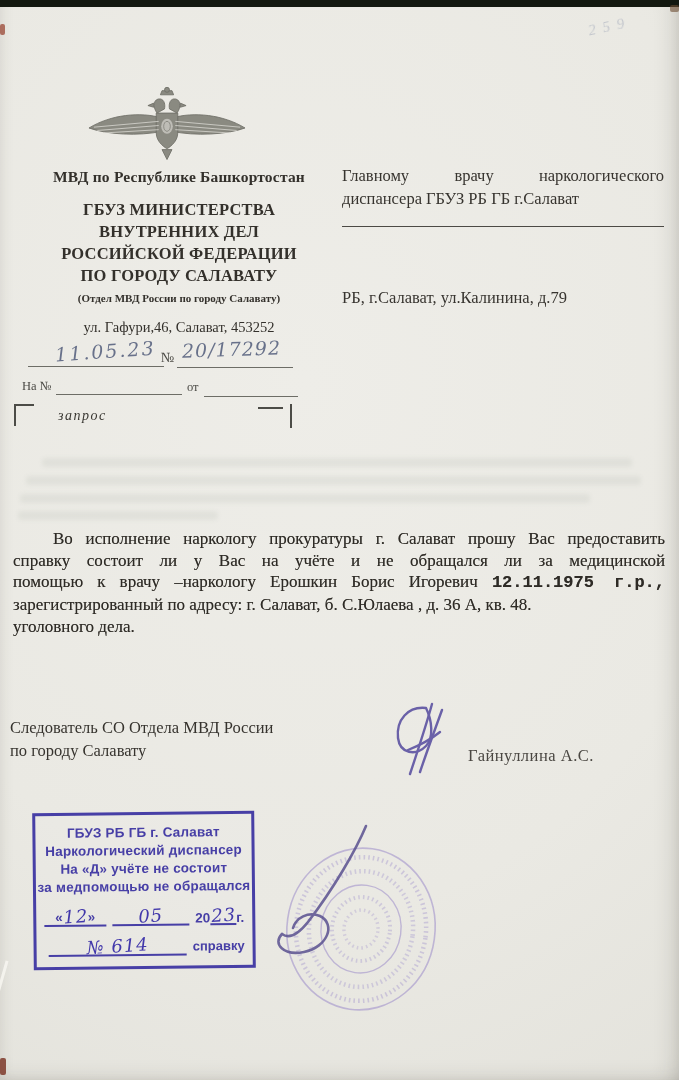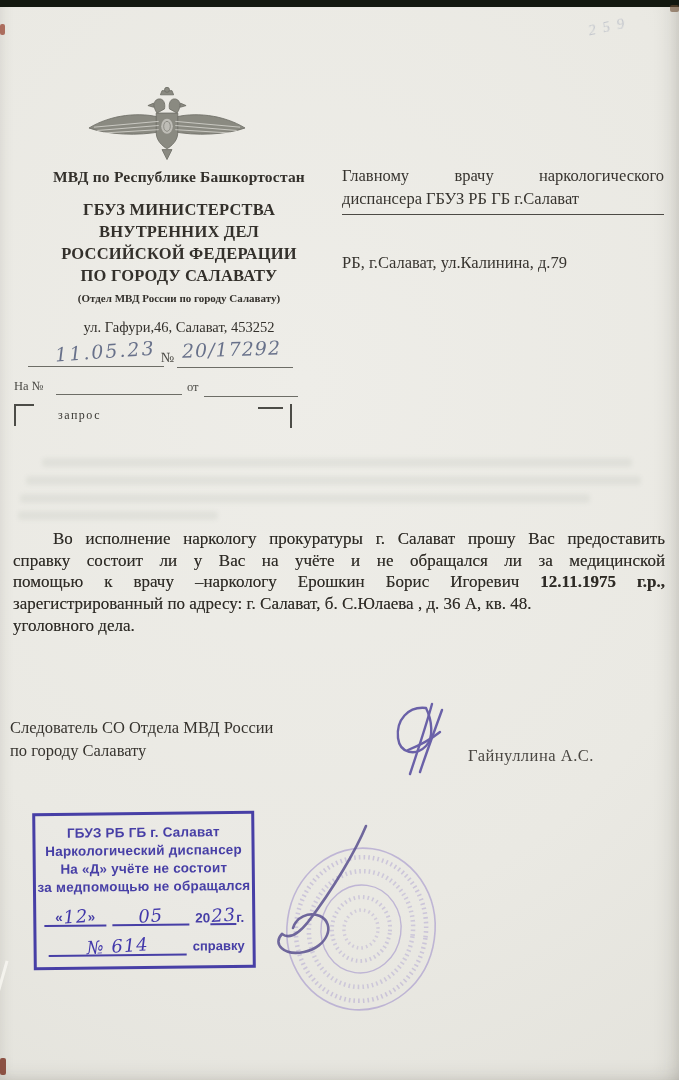--- a/index.html
+++ b/index.html
@@ -20,41 +20,41 @@
   .emblem{left:84px;top:86px;width:166px;height:84px;opacity:.88;}
   
   .org{left:18px;top:168px;width:322px;text-align:center;color:#33302b;}
   .org-region{font-weight:bold;font-size:15.5px;letter-spacing:.2px;}
   .org-lines{font-weight:bold;font-size:16.5px;line-height:22px;margin-top:13px;letter-spacing:.2px;}
   .org-alt{font-weight:bold;font-size:11px;margin-top:5px;}
   .org-address{font-size:14.5px;margin-top:15px;}
   
   .recipient{left:342px;top:164px;width:322px;font-size:16.5px;color:#37342f;}
   .rcp1{text-align:justify;text-align-last:justify;line-height:23px;}
-  .rcp2{line-height:23px;padding-bottom:4px;border-bottom:1.6px solid #4c4a45;}
-  .rcp-addr{margin-top:38px;}
+  .rcp2{line-height:23px;padding-bottom:16px;border-bottom:1.6px solid #4c4a45;}
+  .rcp-addr{margin-top:61px;}
   
   .hand{font-family:"DejaVu Serif", serif;font-style:italic;color:#68718a;}
   .ref-date{left:55px;top:340px;font-size:19px;transform:rotate(-4deg);letter-spacing:2px;}
   .ref-num{left:182px;top:338px;font-size:19px;transform:rotate(-2deg);letter-spacing:1px;}
   .ref-ul{height:0;border-top:1.3px solid #6d6d66;}
   .small-lab{font-size:12.5px;color:#4b4a45;}
   .nsign{left:161px;top:350px;font-size:14px;color:#4b4a45;}
   
   .cm{background:#4c4c47;}
-  .subject{left:58px;top:408px;font-size:12px;letter-spacing:1.5px;color:#3a3833;}
+  .subject{left:58px;top:408px;font-size:14px;letter-spacing:1.5px;color:#3a3833;font-style:italic;}
   
   .ghost{background:#7e8a7e;opacity:.10;filter:blur(2px);border-radius:3px;}
   
   .body-text{left:13px;top:528px;width:652px;font-size:17px;line-height:21.7px;color:#2e2b26;
     text-shadow:0 0 .4px rgba(46,43,38,.55);}
   .bline{text-align:justify;}
   .jl{text-align-last:justify;}
   .ind{text-indent:40px;}
-  .b{font-weight:bold;}
+  .b{font-weight:bold;font-family:Liberation Mono, monospace;}
   
   .signer{left:10px;top:716px;font-size:16.5px;line-height:23px;color:#36332e;}
   .sig1{left:388px;top:698px;width:70px;height:84px;}
   .signer-name{left:468px;top:746px;font-size:16.5px;color:#4a4742;letter-spacing:.5px;}
   
   .stamp{left:33px;top:812px;width:216px;border:3px solid #473fa6;transform:rotate(-.6deg);
     color:#473fa6;font-family:"Liberation Sans", sans-serif;text-align:center;
     padding:9px 0 10px;background:rgba(255,255,255,.04);}
   .sline{font-weight:bold;font-size:13.5px;line-height:18px;letter-spacing:.2px;}
   .srow{display:flex;align-items:flex-end;margin:6px 8px 0;height:24px;font-weight:bold;font-size:13.5px;}
@@ -122,21 +122,21 @@
     <div class="rcp1">Главному врачу наркологического</div>
     <div class="rcp2">диспансера ГБУЗ РБ ГБ г.Салават</div>
     <div class="rcp-addr">РБ, г.Салават, ул.Калинина, д.79</div>
   </div>
 
   <span class="abs hand ref-date">11.05.23</span>
   <div class="abs ref-ul" style="left:28px;top:366px;width:136px;"></div>
   <span class="abs nsign">№</span>
   <span class="abs hand ref-num">20/17292</span>
   <div class="abs ref-ul" style="left:177px;top:367px;width:116px;"></div>
-  <span class="abs small-lab" style="left:14px;top:379px;">На №</span>
+  <span class="abs small-lab" style="left:22px;top:379px;">На №</span>
   <div class="abs ref-ul" style="left:56px;top:394px;width:126px;"></div>
   <span class="abs small-lab" style="left:187px;top:380px;">от</span>
   <div class="abs ref-ul" style="left:204px;top:396px;width:94px;"></div>
 
   <div class="abs cm" style="left:14px;top:404px;width:20px;height:2px;"></div>
   <div class="abs cm" style="left:14px;top:404px;width:2px;height:22px;"></div>
   <div class="abs cm" style="left:258px;top:407px;width:25px;height:2px;"></div>
   <div class="abs cm" style="left:290px;top:404px;width:2px;height:24px;"></div>
 
   <div class="abs subject">запрос</div>

